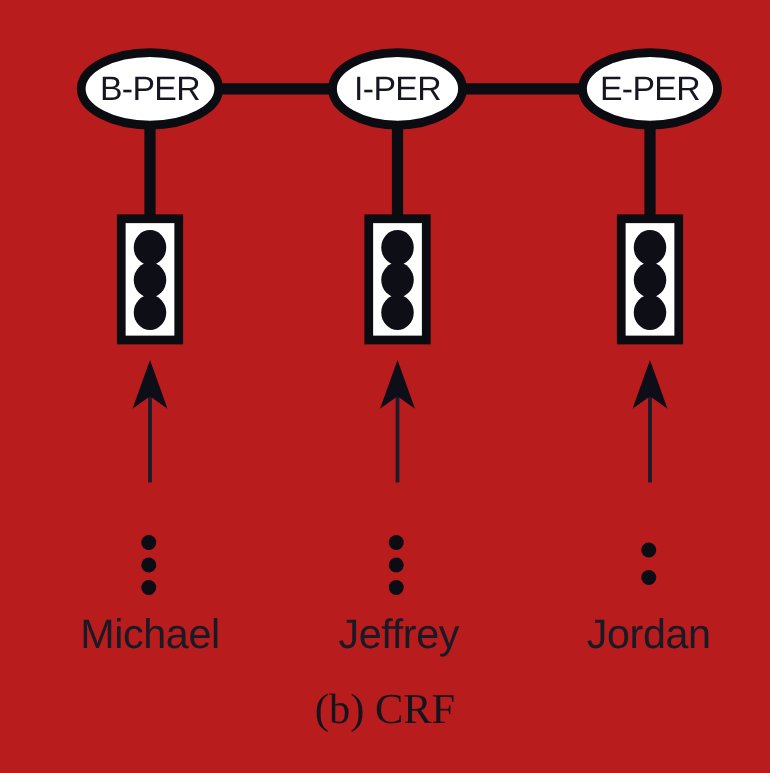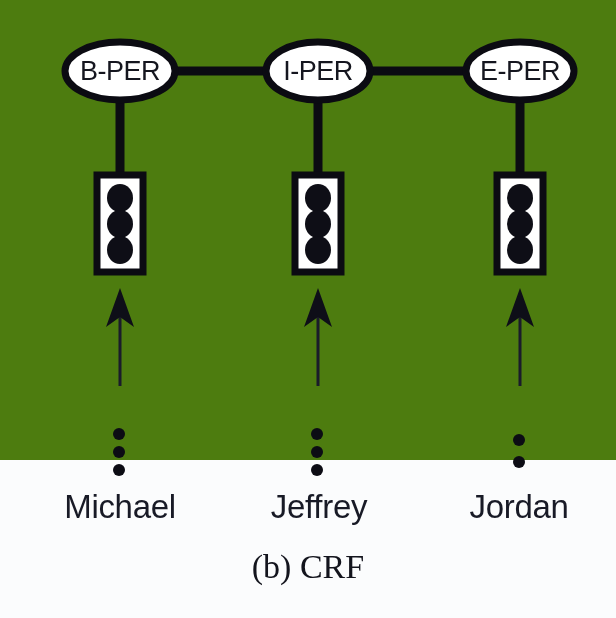--- a/index.html
+++ b/index.html
@@ -9,22 +9,22 @@
   body {
     width: 616px;
     height: 618px;
     background: #fbfcfd;
     font-family: "Liberation Sans", sans-serif;
     overflow: hidden;
   }
   #figure-root {
     position: relative;
     width: 616px;
-    height: 460px;
-    background: #4d7c0f;
+    height: 618px;
+    background: #b91c1c;
   }
   svg#diagram {
     position: absolute;
     left: 0;
     top: 0;
     width: 616px;
     height: 618px;
     display: block;
   }
   .node-label {

